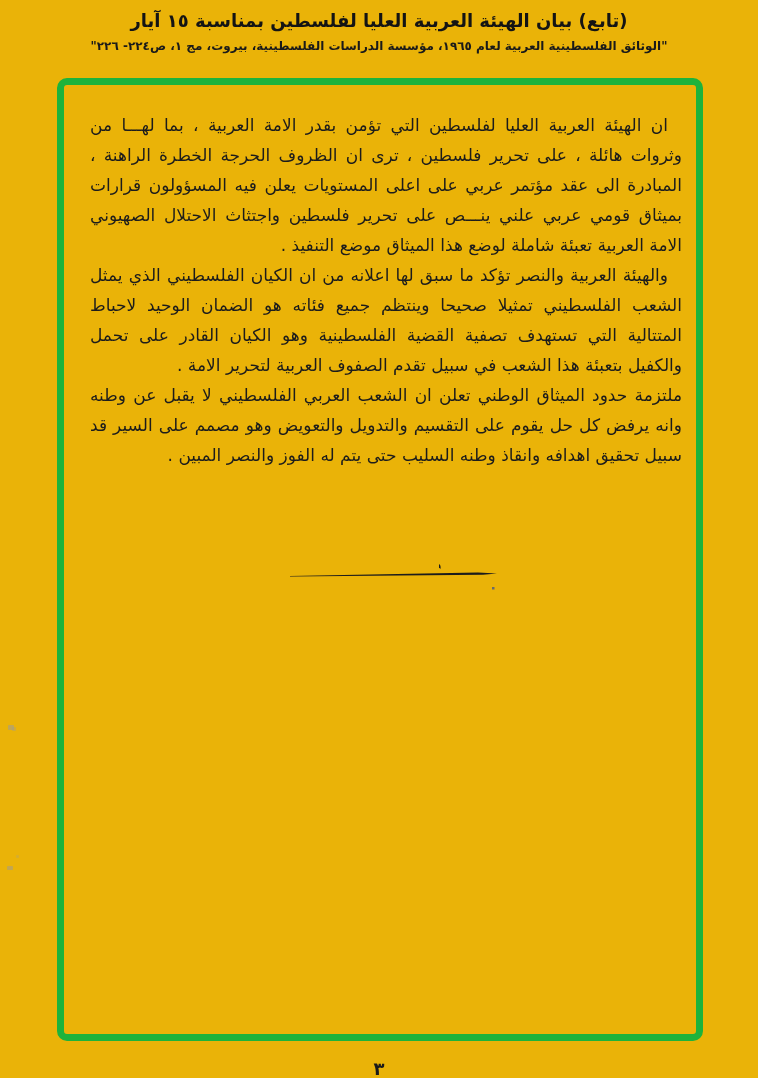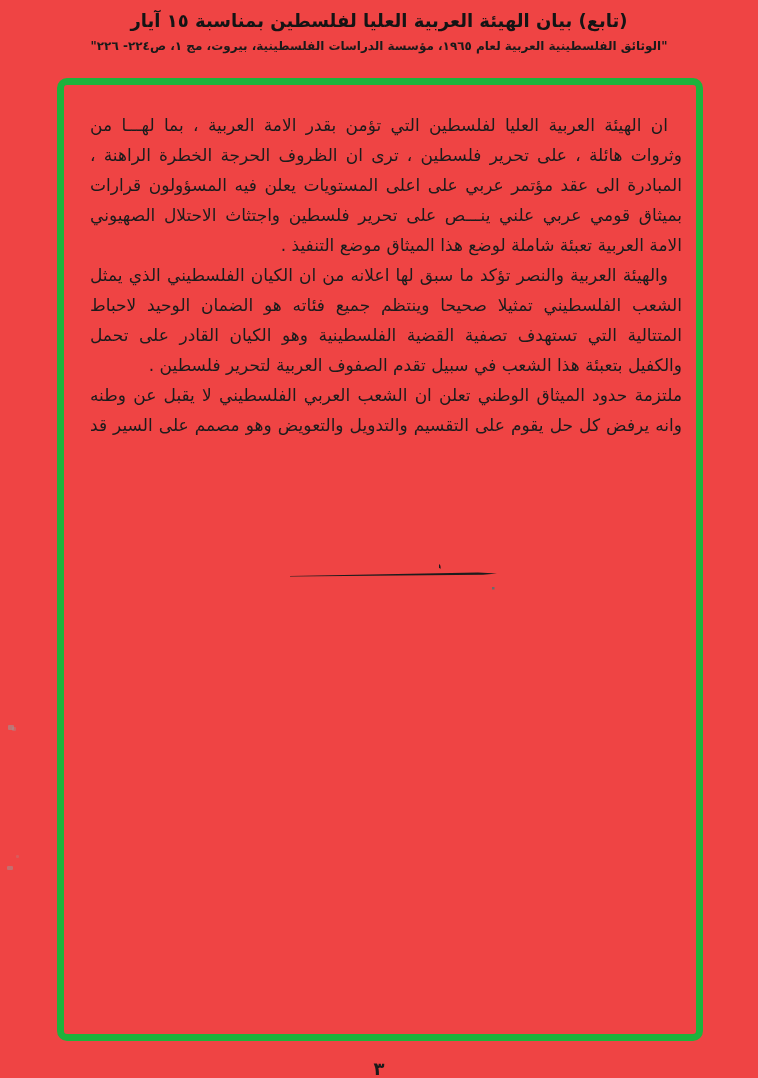--- a/index.html
+++ b/index.html
@@ -1,20 +1,20 @@
 <!DOCTYPE html>
 <html lang="ar"><head>
 <meta charset="utf-8">
 <style>
   html, body { margin: 0; padding: 0; background: #ffffff; }
   #page {
     position: relative;
     width: 758px;
     height: 1078px;
-    background: #ef4444;
+    background: #eab308;
     overflow: hidden;
     font-family: "DejaVu Sans", sans-serif;
   }
   .hdr-title {
     position: absolute;
     top: 10px; left: 0;
     width: 100%;
     text-align: center;
     direction: rtl;
     font-weight: bold;
@@ -104,25 +104,26 @@
       <div class="tline first">ان الهيئة العربية العليا لفلسطين التي تؤمن بقدر الامة العربية ، بما لهـــا من طاقات</div>
       <div class="tline">وثروات هائلة ، على تحرير فلسطين ، ترى ان الظروف الحرجة الخطرة الراهنة ، تستدعي</div>
       <div class="tline">المبادرة الى عقد مؤتمر عربي على اعلى المستويات يعلن فيه المسؤولون قرارات التقسيم والالتزام</div>
       <div class="tline">بميثاق قومي عربي علني ينـــص على تحرير فلسطين واجتثاث الاحتلال الصهيوني وتعبئة</div>
       <div class="tline last">الامة العربية تعبئة شاملة لوضع هذا الميثاق موضع التنفيذ .</div>
     </div>
     <div class="para">
       <div class="tline first">والهيئة العربية والنصر تؤكد ما سبق لها اعلانه من ان الكيان الفلسطيني الذي يمثل</div>
       <div class="tline">الشعب الفلسطيني تمثيلا صحيحا وينتظم جميع فئاته هو الضمان الوحيد لاحباط المؤامرات</div>
       <div class="tline">المتتالية التي تستهدف تصفية القضية الفلسطينية وهو الكيان القادر على تحمل مسؤولياته</div>
-      <div class="tline last">والكفيل بتعبئة هذا الشعب في سبيل تقدم الصفوف العربية لتحرير فلسطين .</div>
+      <div class="tline last">والكفيل بتعبئة هذا الشعب في سبيل تقدم الصفوف العربية لتحرير الامة .</div>
     </div>
     <div class="para">
       <div class="tline">ملتزمة حدود الميثاق الوطني تعلن ان الشعب العربي الفلسطيني لا يقبل عن وطنه بديلا</div>
       <div class="tline">وانه يرفض كل حل يقوم على التقسيم والتدويل والتعويض وهو مصمم على السير قد ما في</div>
+      <div class="tline last">سبيل تحقيق اهدافه وانقاذ وطنه السليب حتى يتم له الفوز والنصر المبين .</div>
     </div>
   </div>
 
   <svg class="sig" viewBox="0 0 234 46" xmlns="http://www.w3.org/2000/svg">
     <path d="M 12 26 L 200 22.5 L 219 23.5 L 205 24.8 L 12 26.6 Z" fill="#1c1c1c"></path>
     <path d="M 161 14 q 2 1 1.5 5 l -1.5 -1.5 Z" fill="#1c1c1c"></path>
     <rect x="214" y="37" width="2.5" height="2.5" fill="#6a6a6a"></rect>
   </svg>
 
   <div class="pagenum">٣</div>

